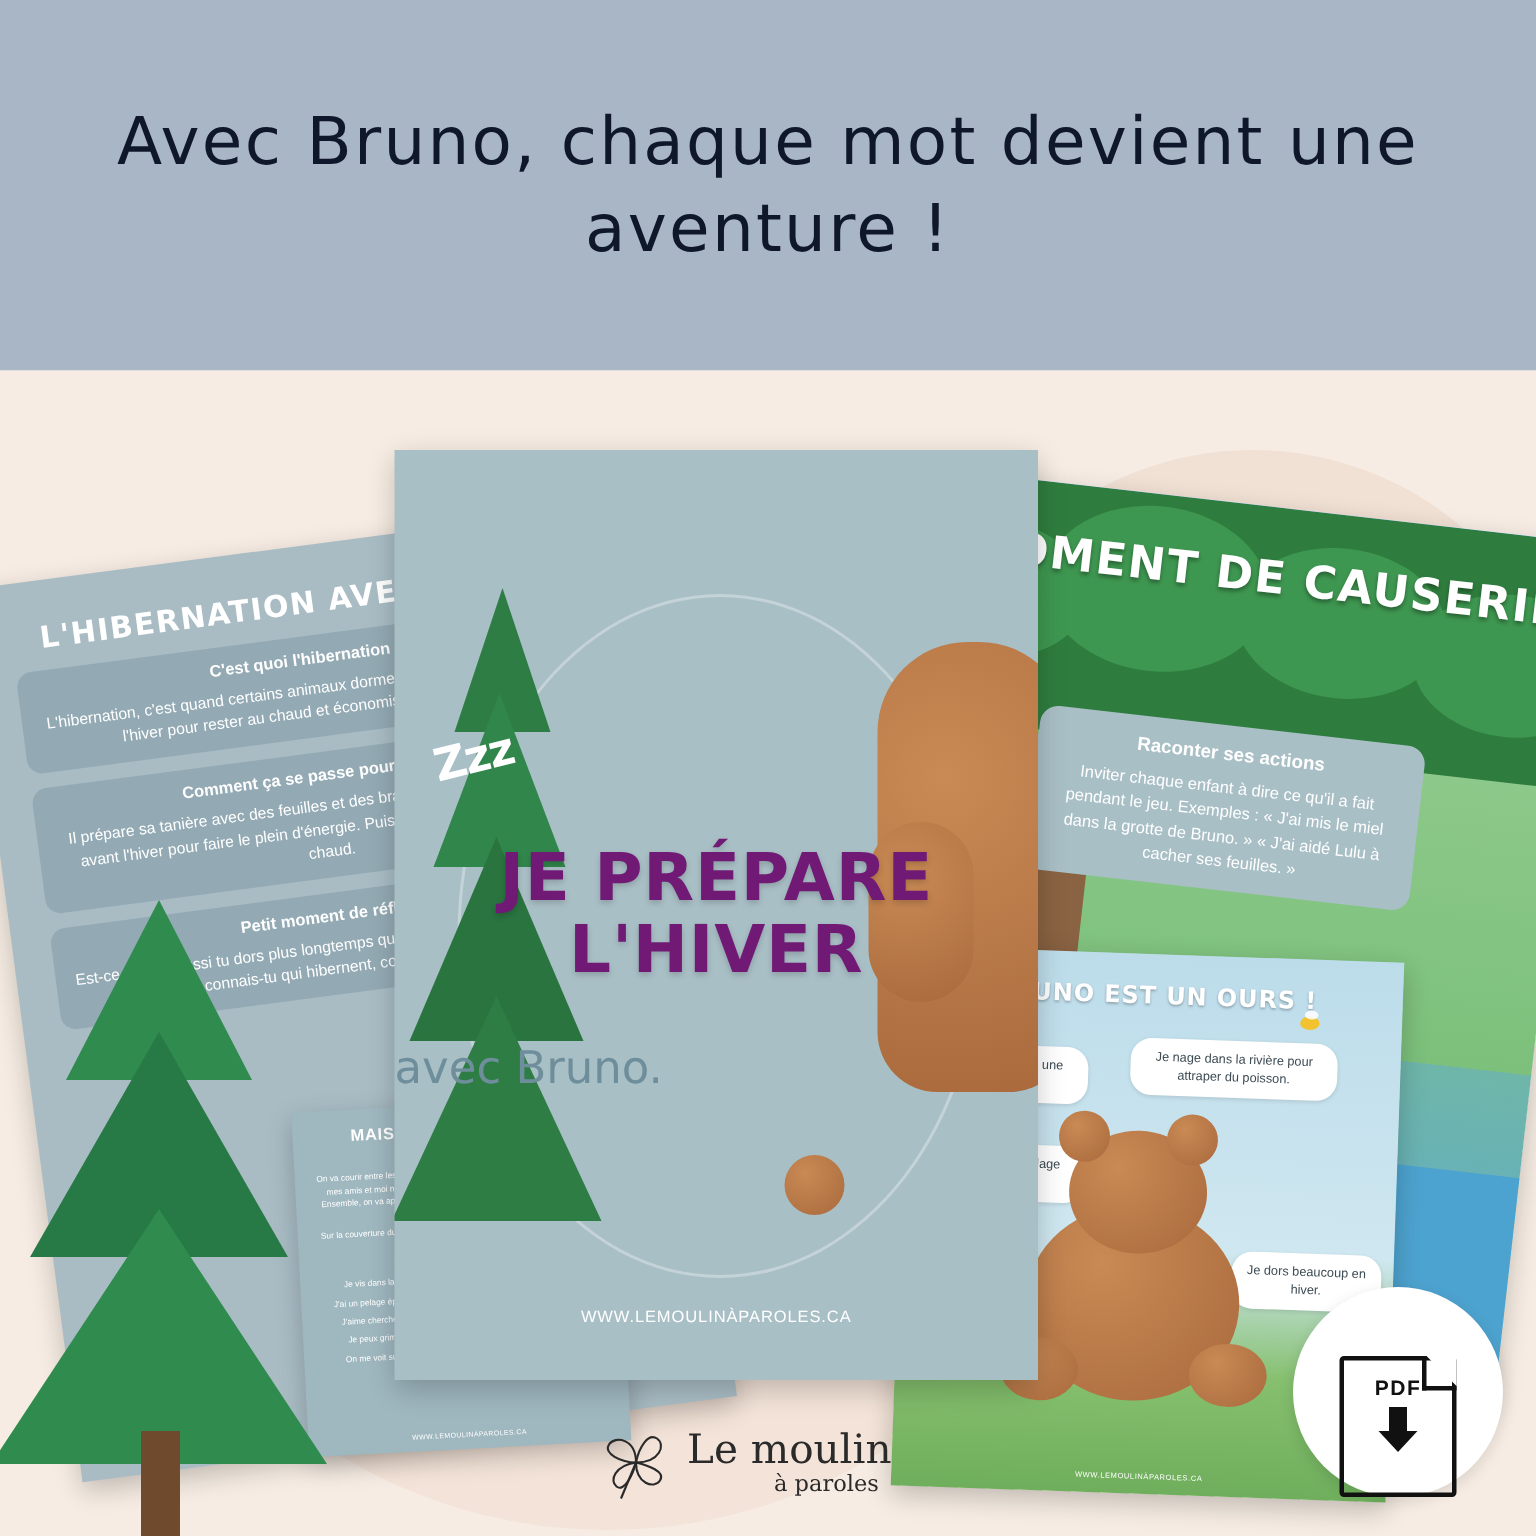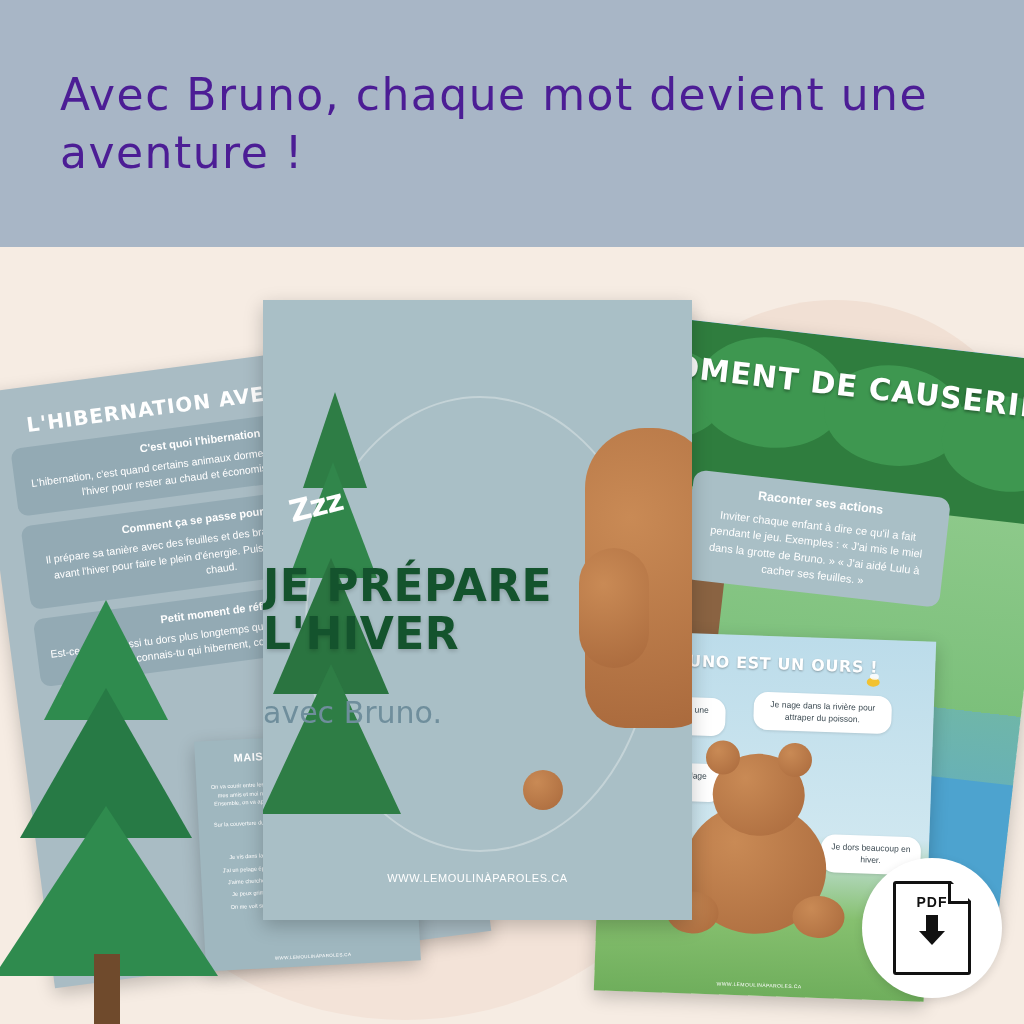--- a/index.html
+++ b/index.html
@@ -12,23 +12,24 @@
   }
   #stage{position:relative;width:1024px;height:1024px;overflow:hidden;}
 
   
   .header{
     position:absolute;left:0;top:0;width:1024px;height:247px;
     background:#a8b6c6;
     display:flex;align-items:center;justify-content:center;
   }
   .header-title{
-    color:#4c1d95;
+    color:#0f172a;
     font-size:44px;
     line-height:1.3;
+    text-align:center;
     letter-spacing:1.5px;
     font-weight:400;
     padding:0 60px;
     font-family:"DejaVu Sans", sans-serif;
   }
 
   
   .bg-bottom{
     position:absolute;left:0;top:247px;width:1024px;height:777px;
     background:#f6ece3;
@@ -140,22 +141,22 @@
     display:flex;align-items:center;justify-content:center;
     color:#ffffff;font-size:14.5px;letter-spacing:.3px;
     font-family:"DejaVu Sans", sans-serif;
   }
   .cover-ring{
     position:absolute;left:42px;top:96px;width:346px;height:452px;
     border:2px solid #cdd9dc;border-radius:50%;
     opacity:.75;
   }
   .cover-title{
-    position:absolute;left:0;top:262px;width:100%;
-    color:#14532d;font-size:44px;line-height:1.08;font-weight:bold;
+    position:absolute;left:0;top:262px;width:100%;text-align:center;
+    color:#701a75;font-size:44px;line-height:1.08;font-weight:bold;
     letter-spacing:.5px;
     text-shadow:0 2px 4px rgba(0,0,0,.18);
     font-family:"DejaVu Sans", sans-serif;
   }
   .cover-sub{
     position:absolute;left:0;top:395px;width:100%;text-align:left;
     color:#6f8e9c;font-size:30px;
     font-family:"DejaVu Sans", sans-serif;
   }
   .cover-url{
@@ -220,21 +221,21 @@
 
   
   .pine{position:absolute;left:-10px;top:600px;width:230px;height:424px;}
   .pine .lay{position:absolute;left:0;width:0;height:0;}
   .pine .trunkf{position:absolute;left:104px;bottom:0;width:26px;height:70px;background:#6f4a2c;}
 
   
   .pdf-badge{
     position:absolute;right:22px;bottom:26px;width:140px;height:140px;
     background:#ffffff;border-radius:50%;
-    display:flex;align-items:center;justify-content:center;
+    display:flex;align-items:flex-end;justify-content:center;
     box-shadow:0 3px 10px rgba(0,0,0,.12);
   }
   .pdf-doc{
     width:72px;height:88px;border:3px solid #111;border-radius:3px;position:relative;
     display:flex;flex-direction:column;align-items:center;justify-content:flex-start;
   }
   .pdf-doc .corner{
     position:absolute;right:-3px;top:-3px;width:0;height:0;
     border-left:20px solid transparent;border-top:20px solid #ffffff;
   }
@@ -399,14 +400,29 @@
       <span class="corner"></span>
       <span class="corner2"></span>
       <div class="pdf-label">PDF</div>
       <div class="pdf-arrow">
         <span class="stem"></span>
           <span class="head"></span>
       </div>
     </div>
   </div>
 
+  <div class="logo">
+    <div class="logo-mark">
+      <svg viewBox="0 0 52 52" width="52" height="52" aria-hidden="true">
+        <path d="M26 26 C26 10, 12 8, 8 14 C4 20, 16 26, 26 26 Z" fill="none" stroke="#2a2a2a" stroke-width="1.4"></path>
+        <path d="M26 26 C42 26, 46 14, 40 10 C34 6, 28 16, 26 26 Z" fill="none" stroke="#2a2a2a" stroke-width="1.4"></path>
+        <path d="M26 26 C26 40, 38 44, 42 38 C46 32, 34 28, 26 26 Z" fill="none" stroke="#2a2a2a" stroke-width="1.4"></path>
+        <path d="M26 26 C12 28, 8 38, 13 42 C18 46, 24 34, 26 26 Z" fill="none" stroke="#2a2a2a" stroke-width="1.4"></path>
+        <line x1="26" y1="26" x2="16" y2="50" stroke="#2a2a2a" stroke-width="1.4"></line>
+      </svg>
+    </div>
+    <div class="logo-text">
+      <span class="logo-main">Le moulin</span>
+      <span class="logo-sub">à paroles</span>
+    </div>
+  </div>
 
 </div>
 
 </body></html>

